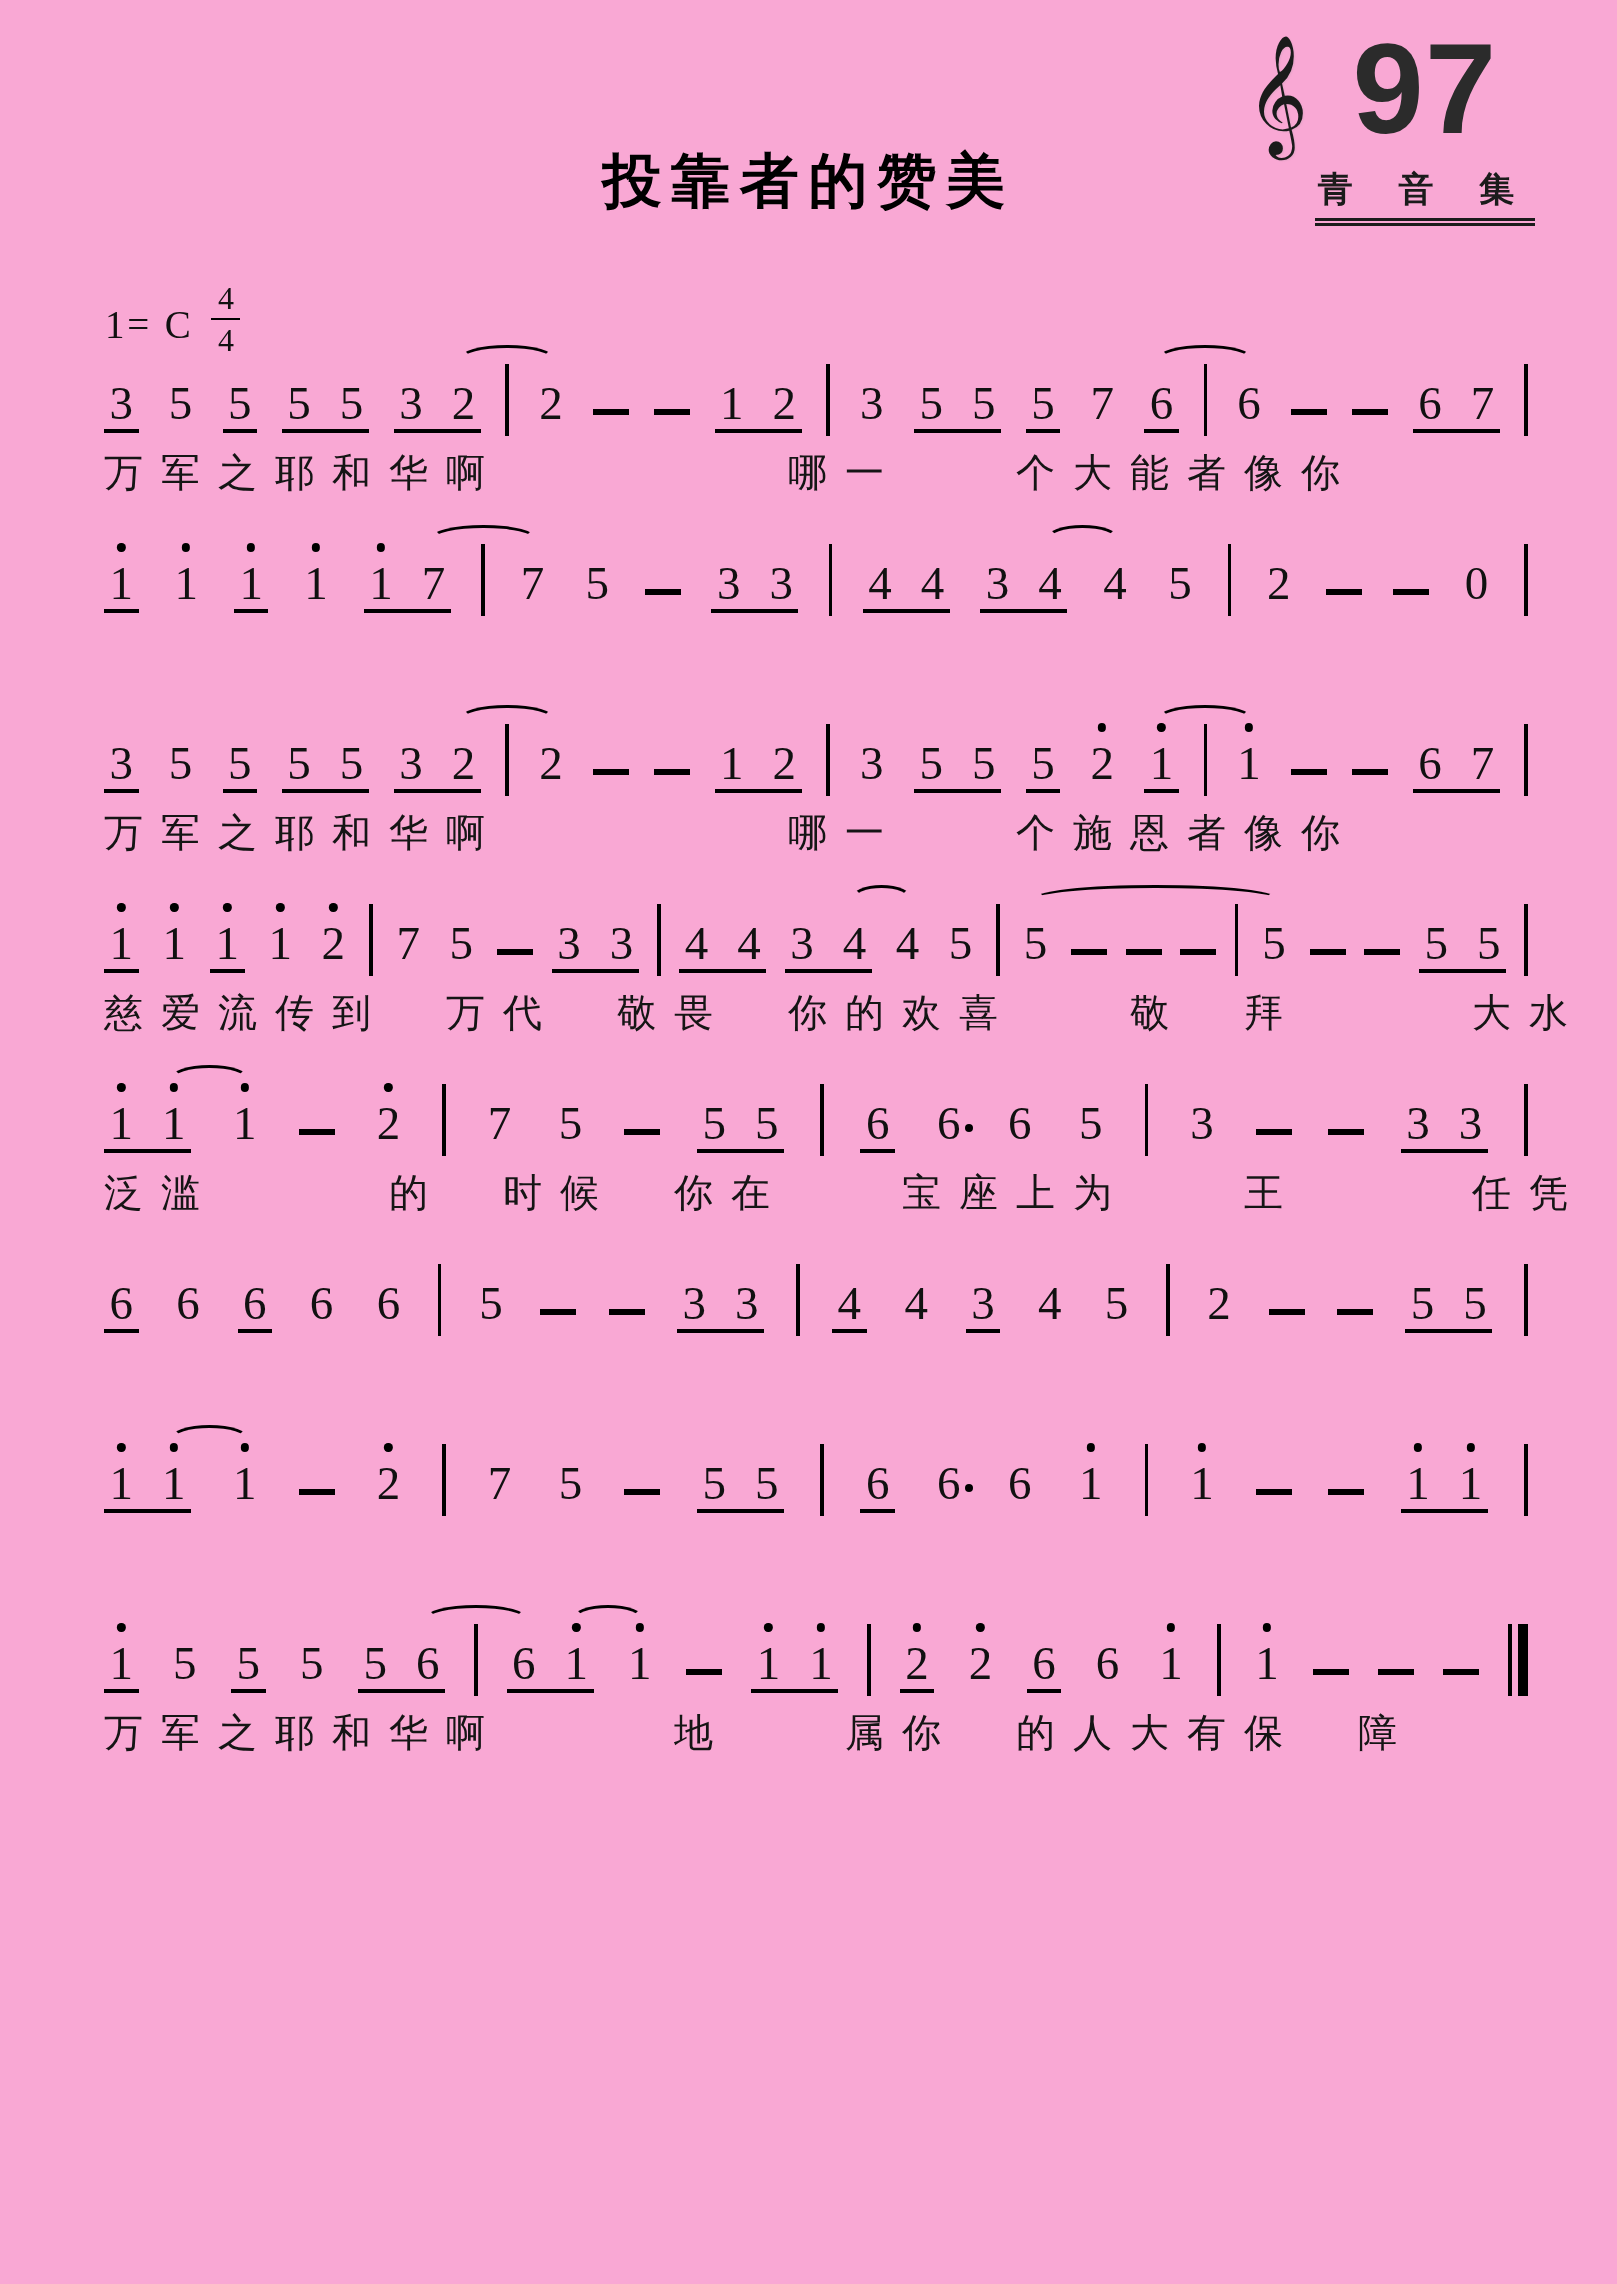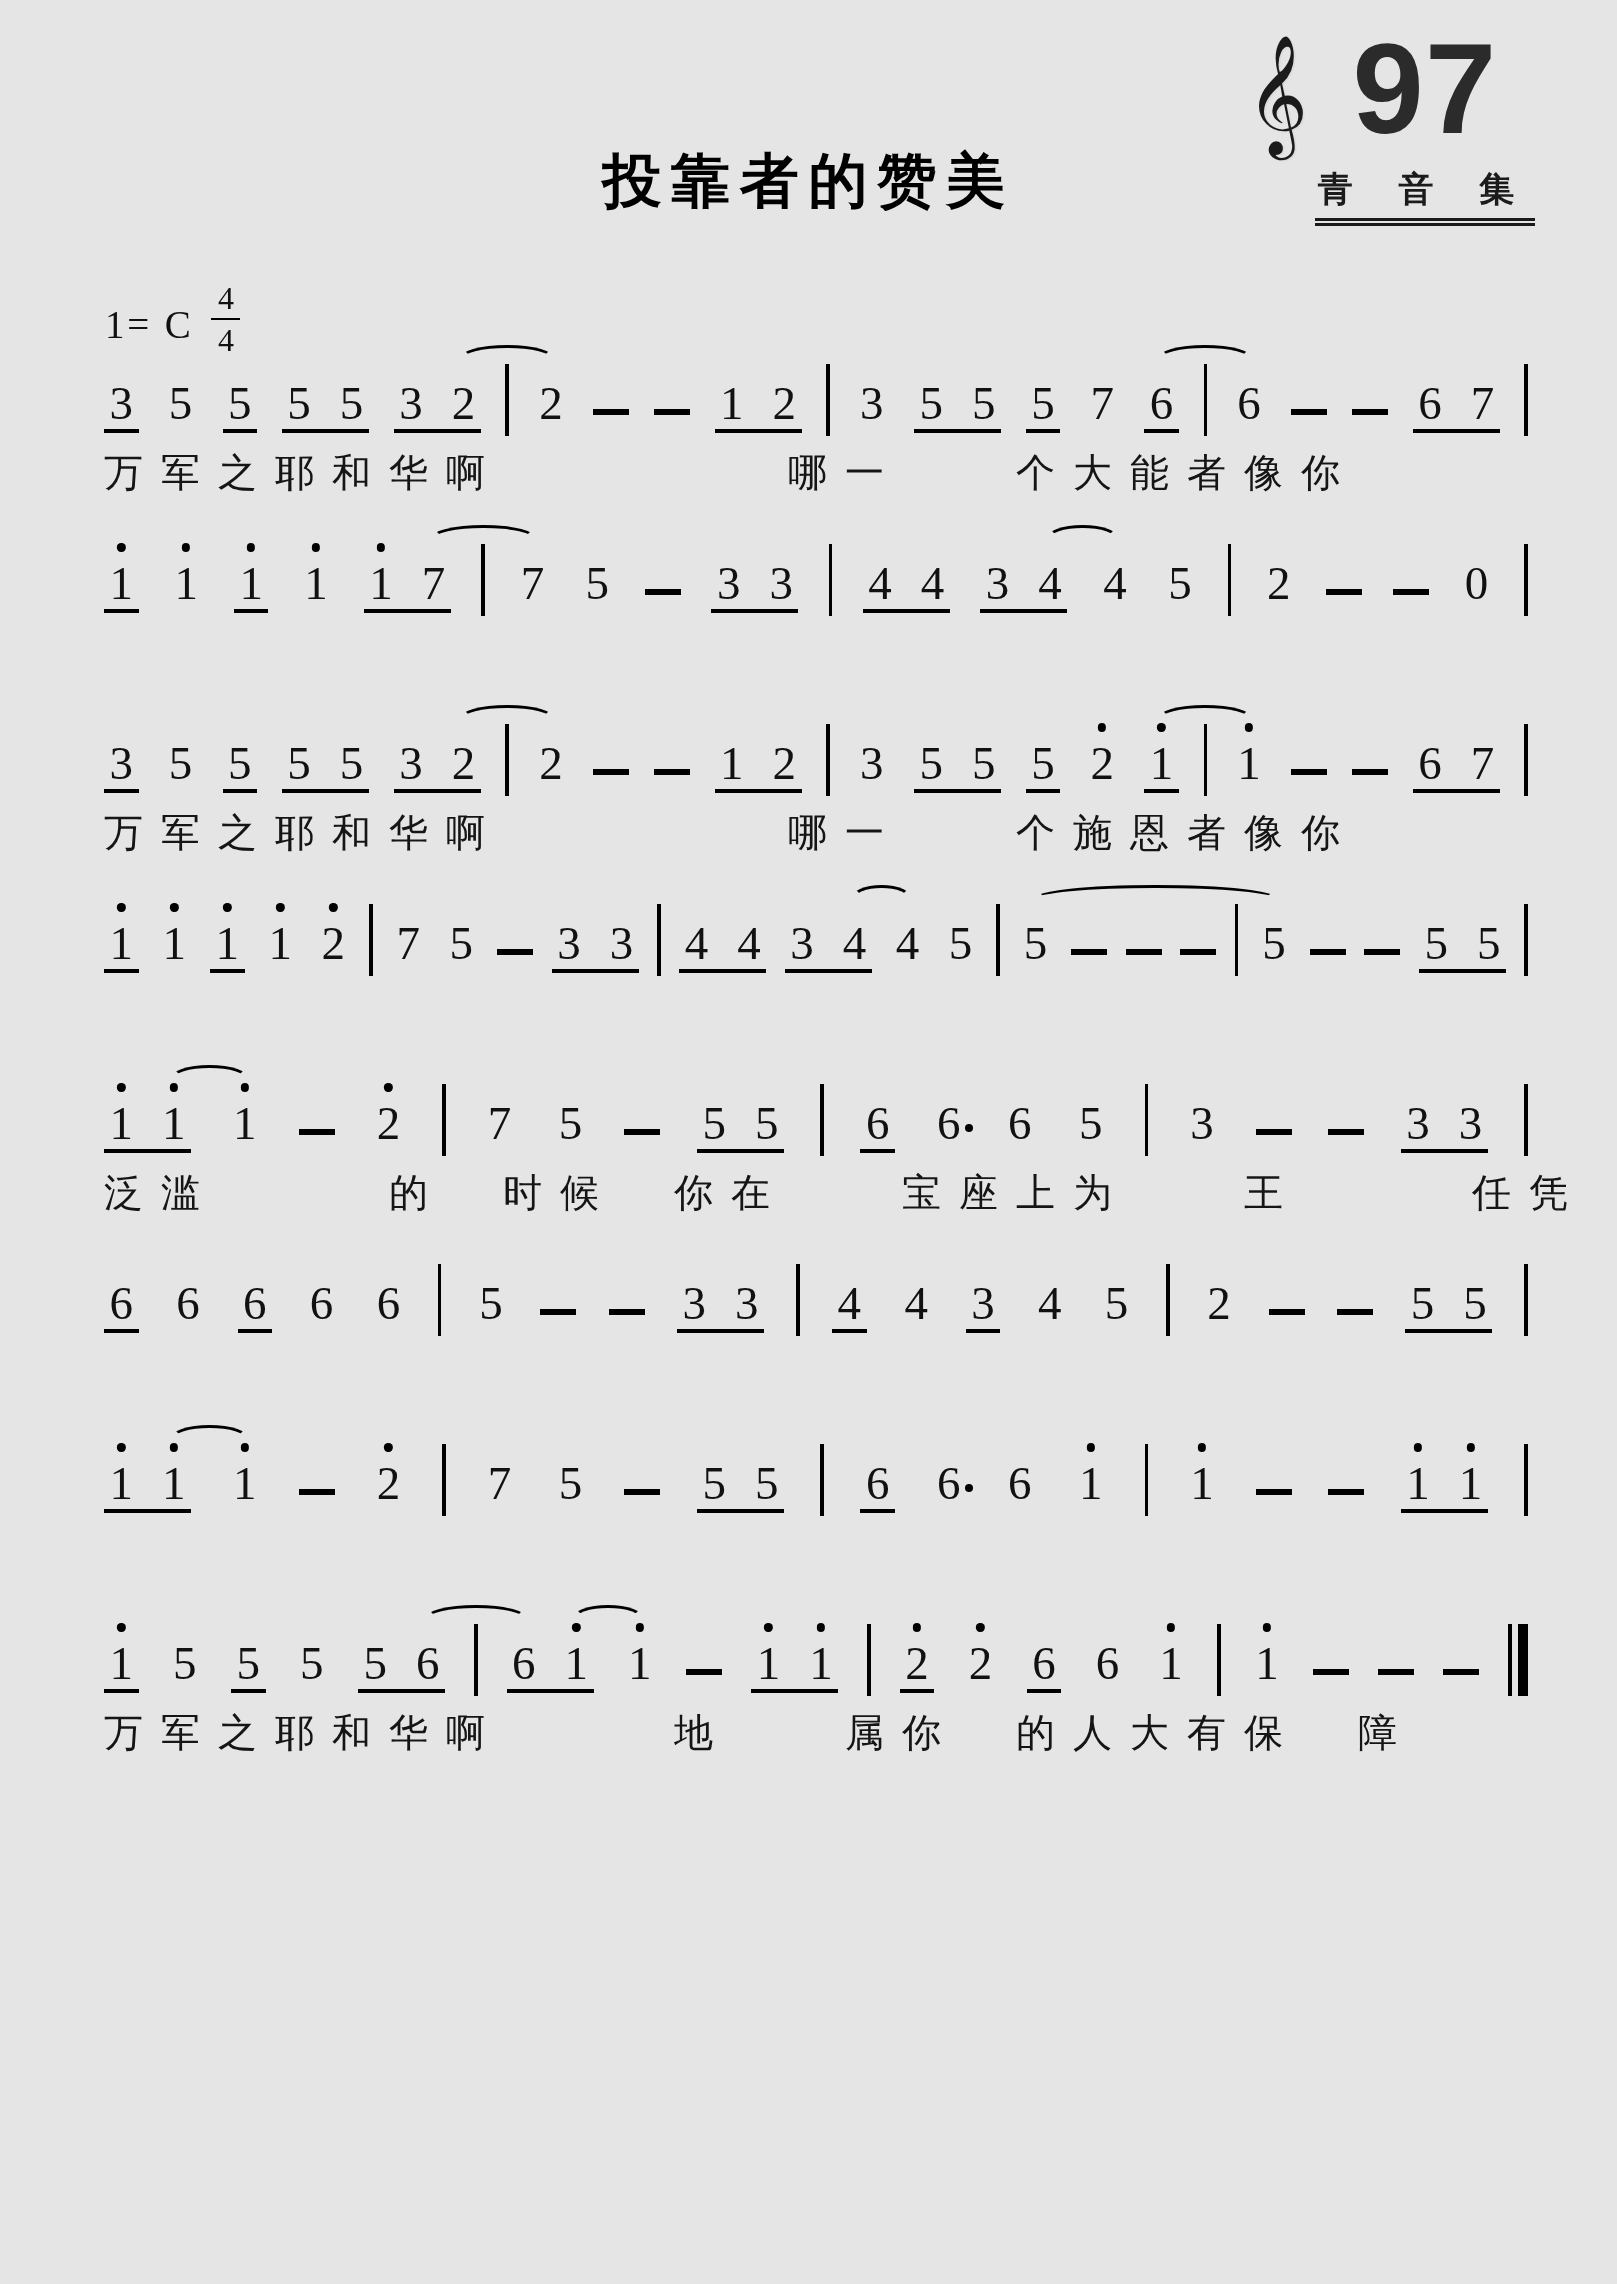--- a/index.html
+++ b/index.html
@@ -1,19 +1,19 @@
 <!DOCTYPE html>
 <html style="font-size:11px"><head>
 <meta charset="utf-8">
 <style>
   html,body{margin:0;padding:0;background:#ffffff;}
   .page{
     position:relative;
     width:1617px;height:2284px;
-    background:#e5e5e5;
+    background:#f9a8d4;
     font-family:"Liberation Sans", sans-serif;
     color:#111;
     overflow:hidden;
   }
   
   .title{
     position:absolute;top:142px;left:50%;transform:translateX(-50%);
     font-size:59px;font-weight:bold;letter-spacing:9.7px;
     font-family:"Liberation Sans", sans-serif;
     white-space:nowrap;color:#000;
@@ -507,20 +507,21 @@
               <span class="dw"><span class="digit">5</span></span>
             </div>
             <div class="note">
               <span class="dw"><span class="digit">5</span></span>
             </div>
           </div>
           <div class="barline-cell">
             <div class="barline"></div>
           </div>
         </div>
+        <div class="lyrics">慈爱流传到　万代　敬畏　你的欢喜　　敬　拜　　　大水</div>
         <div class="tie" style="left: 747px; width: 61px; top: 20px;"></div>
         <div class="tie" style="left: 928px; width: 247px; top: 20px;"></div>
       </div>
       <div class="line">
         <div class="note-row">
           <div class="beam">
             <div class="note">
               <span class="dw"><span class="digit">1</span><span class="hidot"></span></span>
             </div>
             <div class="note">

